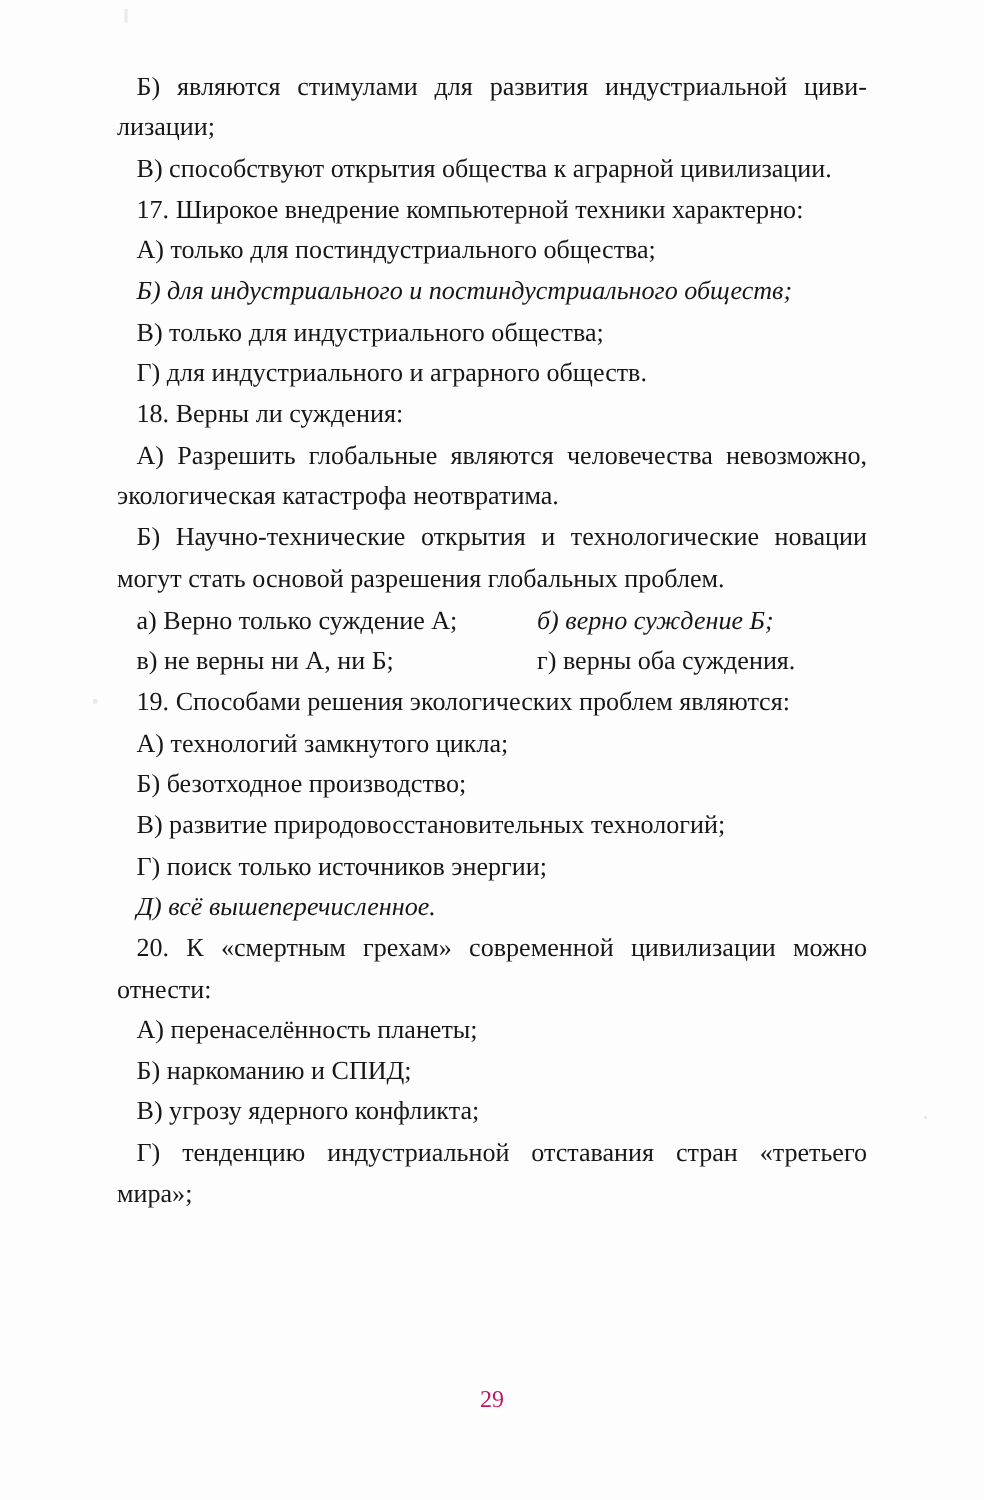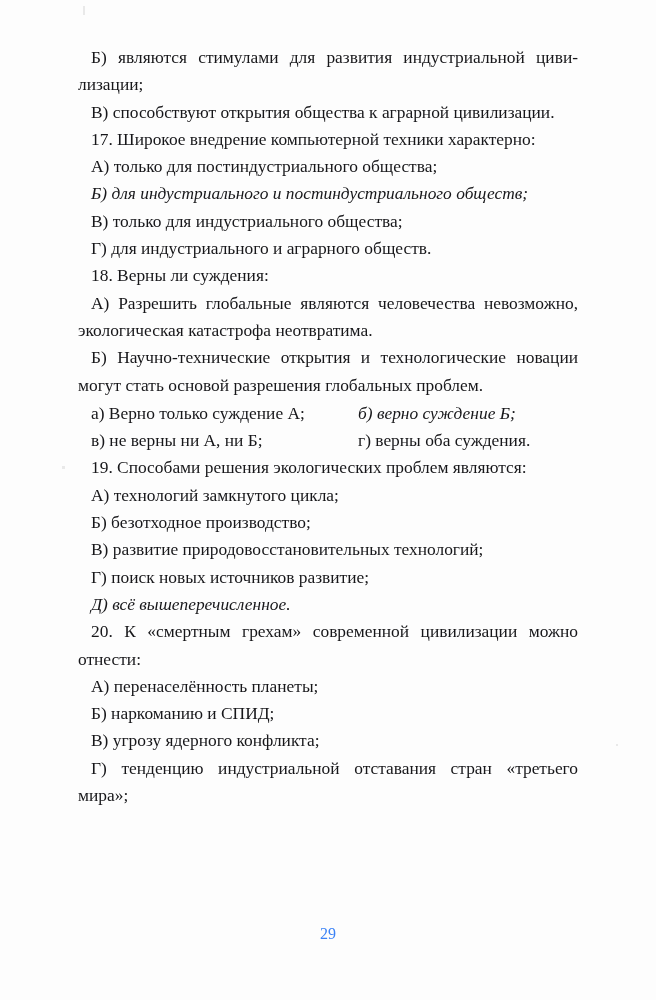--- a/index.html
+++ b/index.html
@@ -62,21 +62,21 @@
     padding-left: 0;
   }
 
   .folio {
     position: absolute;
     left: 0;
     right: 0;
     top: 925px;
     text-align: center;
     font-size: 16px;
-    color: #3b82f6;
+    color: #be185d;
     font-family: "Liberation Serif", "DejaVu Serif", serif;
   }
 
   
   .speckle {
     position: absolute;
     background: #d9d9d9;
     opacity: .55;
     pointer-events: none;
   }
@@ -116,21 +116,21 @@
             <td class="col-b">г) верны оба суждения.</td>
           </tr>
         </tbody>
     </table>
 
     <div id="block-2">
         <p class="para gap-q">19. Способами решения экологических проблем являются:</p>
         <p class="para gap-sm">А) технологий замкнутого цикла;</p>
         <p class="para gap-0">Б) безотходное производство;</p>
         <p class="para gap-0">В) развитие природовосстановительных технологий;</p>
-        <p class="para gap-0">Г) поиск новых источников развитие;</p>
+        <p class="para gap-0">Г) поиск только источников энергии;</p>
         <p class="para gap-0 ital">Д) всё вышеперечисленное.</p>
         <p class="para gap-q">20. К «смертным грехам» современной цивилизации можно отнести:</p>
         <p class="para gap-sm">А) перенаселённость планеты;</p>
         <p class="para gap-0">Б) наркоманию и СПИД;</p>
         <p class="para gap-0">В) угрозу ядерного конфликта;</p>
         <p class="para gap-0">Г) тенденцию индустриальной отставания стран «третьего мира»;</p>
       </div>
 
   </div>
 

